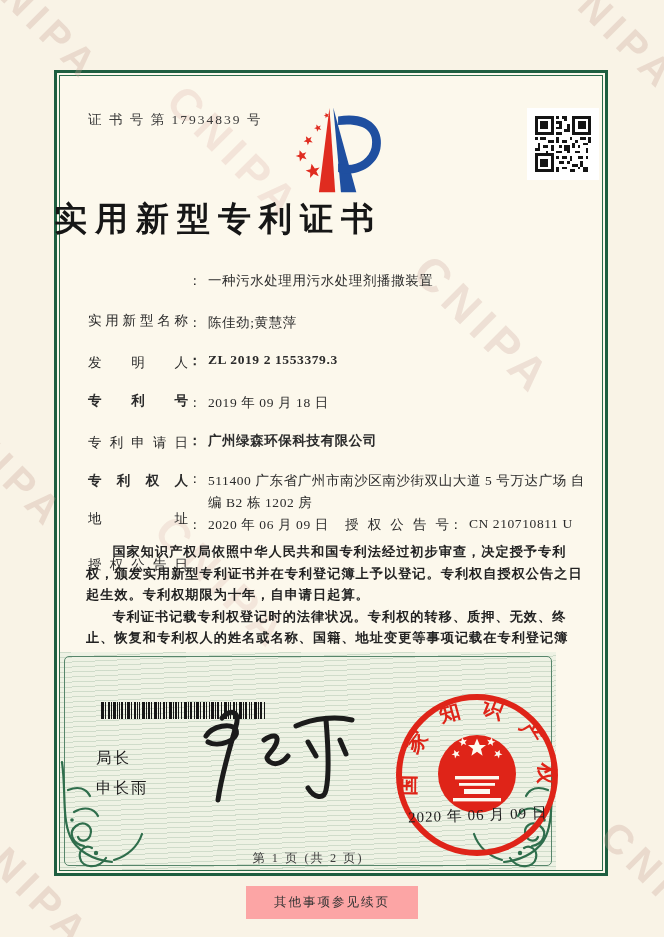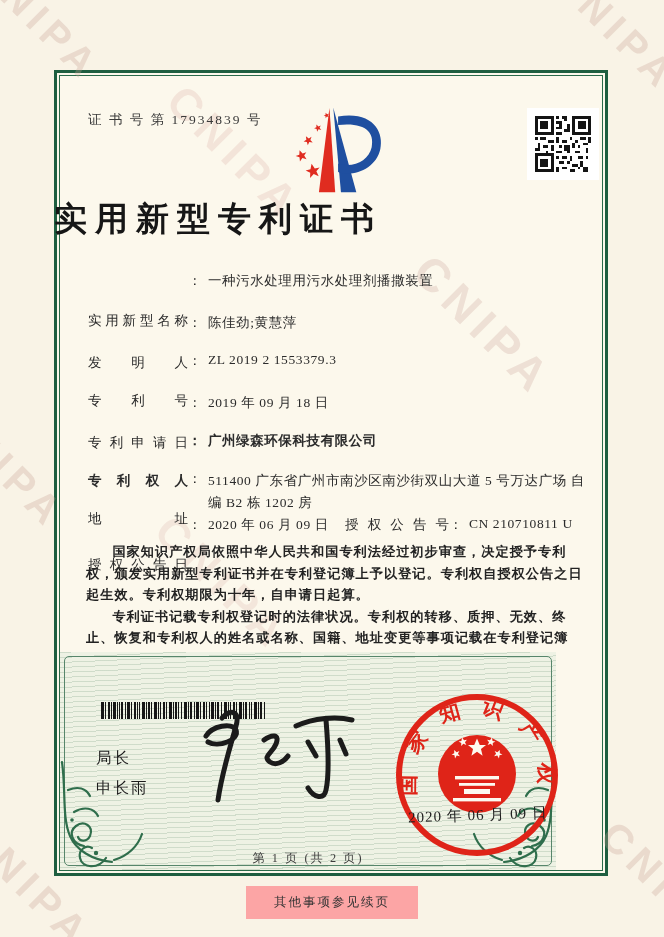--- a/index.html
+++ b/index.html
@@ -65,21 +65,21 @@
   .lbl{
     display:inline-block;width:100px;
     text-align:justify;text-align-last:justify;
     vertical-align:top;
     margin-top:40px;
   }
   .lbl-wide{display:inline-block;width:104px;text-align:justify;text-align-last:justify;vertical-align:top;}
   .cl{display:inline-block;vertical-align:top;}
   .val{display:inline-block;margin-left:3px;letter-spacing:0.6px;vertical-align:top;}
   .val-multi{display:inline-block;margin-left:3px;letter-spacing:0.6px;vertical-align:top;white-space:normal;width:380px;line-height:22px;}
-  .row-name{top:272px;} .row-inventor{top:314px;} .row-patno{top:352px;}
+  .row-name{top:272px;} .row-inventor{top:314px;} .row-patno{top:352px;font-weight:bold;}
   .row-filing{top:394px;} .row-patentee{top:432px;font-weight:bold;} .row-address{top:470px;}
   .row-grant{top:516px;}
   .grant-right{position:absolute;left:257px;top:0;}
   
   .body-text{
     position:absolute;left:86px;top:541px;width:497px;
     font-size:13.2px;line-height:21.5px;letter-spacing:1px;color:#222;
   }
   .body-text p{margin:0;text-indent:2em;font-weight:bold;}
   

